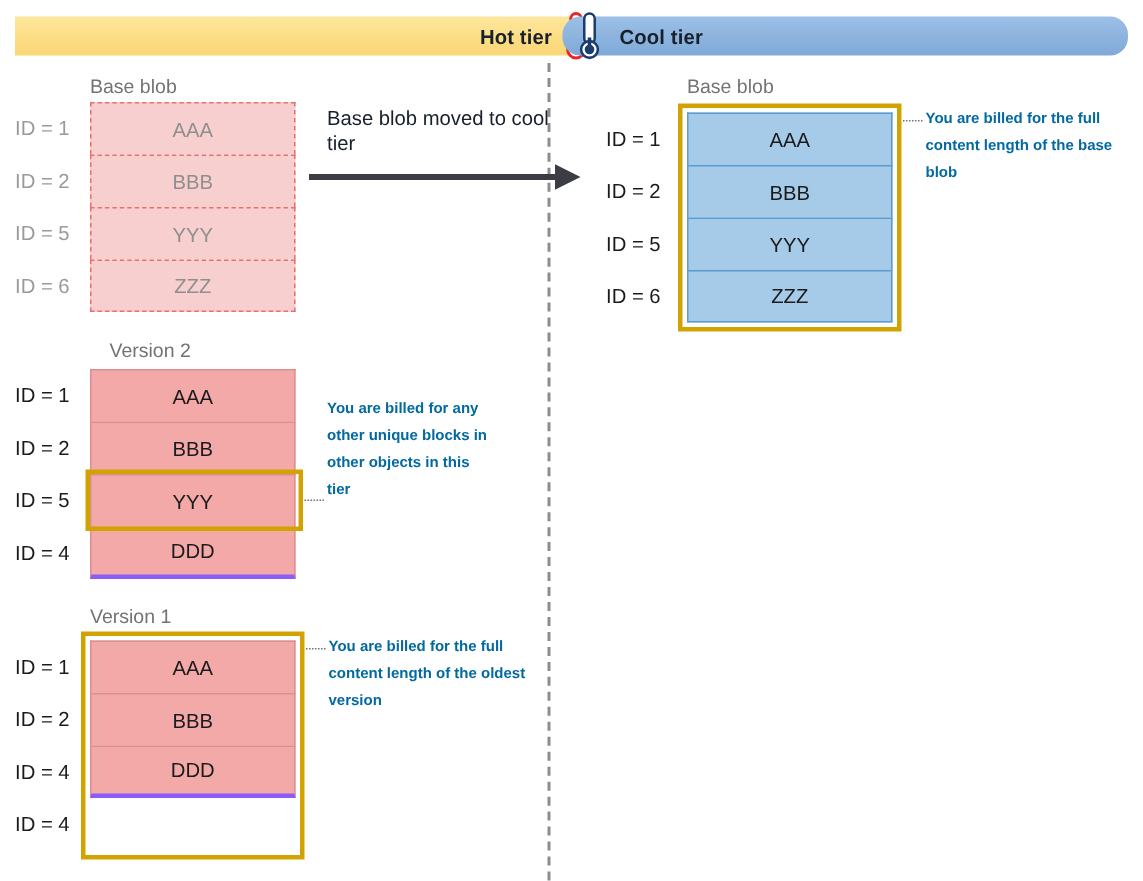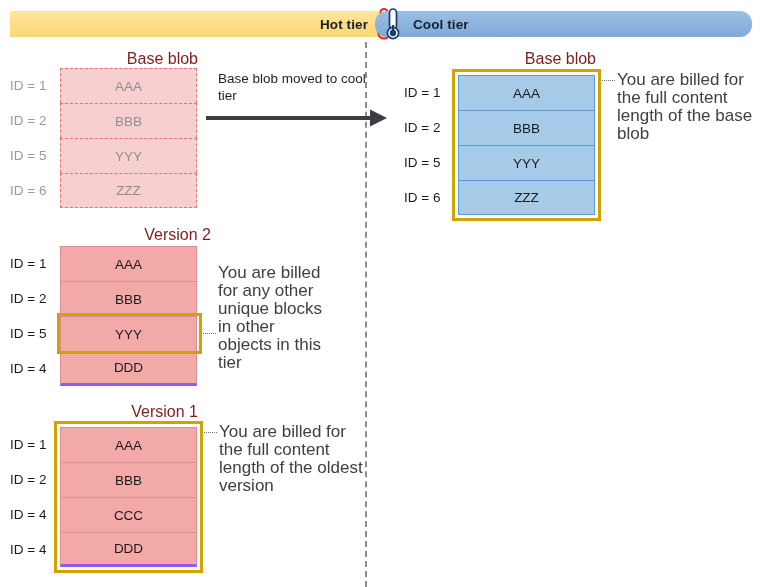--- a/index.html
+++ b/index.html
@@ -44,21 +44,21 @@
 
   
   #move-arrow-label{
     left:218px;top:70px;width:150px;
     font-size:13.5px;font-weight:normal;line-height:17px;color:#17202b;
   }
   #move-arrow{left:206px;top:108px;width:182px;height:20px;}
 
   
   .grp-title{
-    font-size:16px;color:#7f1d1d;text-align:right;white-space:nowrap;
+    font-size:13px;color:#737373;text-align:left;white-space:nowrap;
   }
 
   
   .stack{position:absolute;}
   .blk{
     width:137px;height:35px;box-sizing:border-box;
     display:flex;align-items:center;justify-content:center;
     font-size:13.5px;color:#1b1b1b;
   }
   
@@ -95,21 +95,21 @@
     position:absolute;box-sizing:border-box;
     border:3px solid #d2a300;background:#ffffff;padding:3px;
   }
   .gold-row{
     position:absolute;box-sizing:border-box;
     border:3px solid #d2a300;background:transparent;
   }
 
   
   .anno{
-    position:absolute;font-size:17px;line-height:18px;color:#404040;
+    position:absolute;font-size:10px;line-height:18px;color:#0369a1;font-weight:bold;
   }
   .leader{
     position:absolute;height:0;border-top:1.5px dotted #6f6f6f;
   }
 </style>
 </head>
 <body>
 
 <div class="abs band" id="hot-band">
   <span class="band-label">Hot tier</span>
@@ -208,23 +208,20 @@
 
 <div class="gold-wrap" style="left:54px;top:421px;width:149px;height:152px;">
   <div class="stack pink" style="left:3px;top:3px;">
     <div class="blk">
         <span>AAA</span>
       </div>
     <div class="blk">
         <span>BBB</span>
       </div>
     <div class="blk">
-        <span>CCC</span>
-      </div>
-    <div class="blk">
         <span>DDD</span>
       </div>
   </div>
 </div>
 <div class="leader" style="left:204px;top:432px;width:13px;"></div>
 <div class="anno" style="left:219px;top:423px;width:148px;">You are billed for the full content length of the oldest version</div>
 
 <div class="abs grp-title" style="left:458px;top:50px;width:138px;">Base blob</div>
 
 <div class="idcol" style="left:404px;top:75px;">

